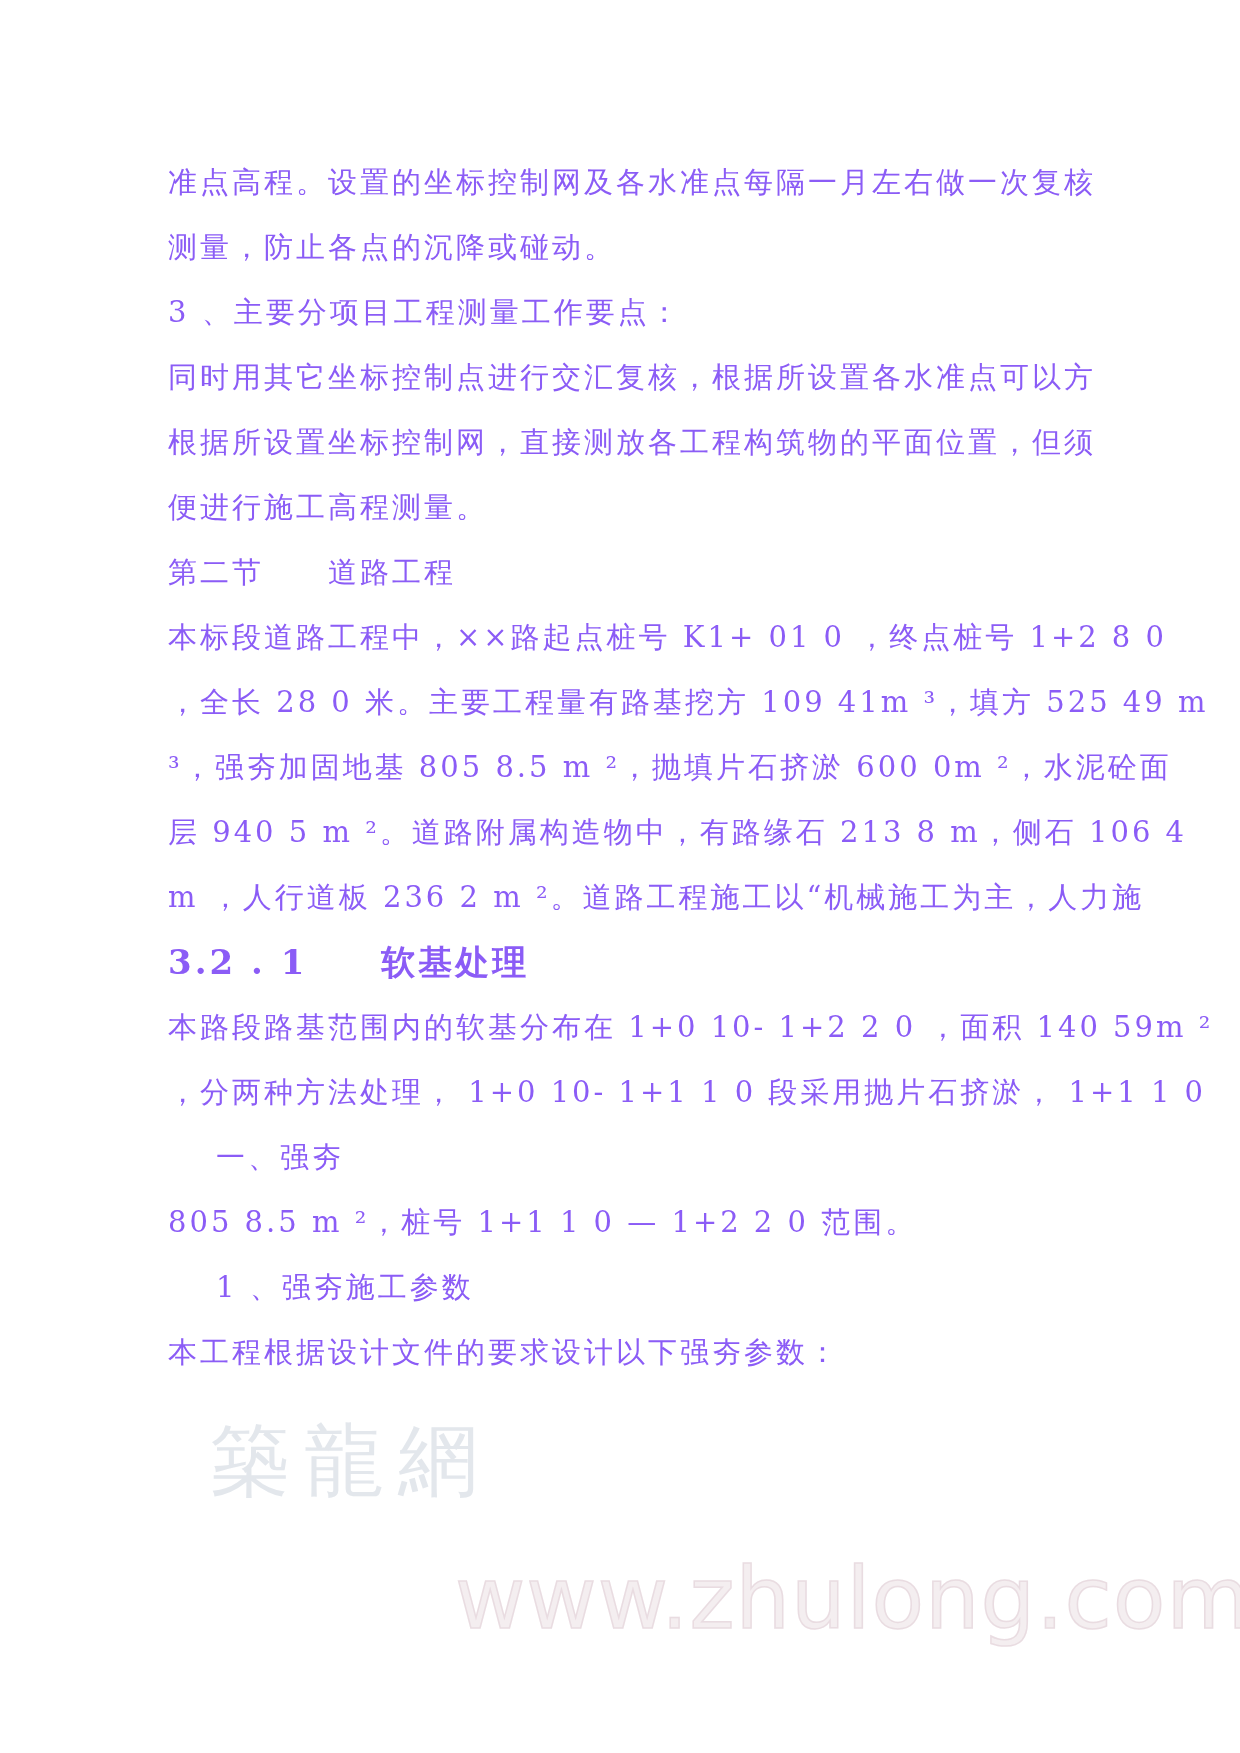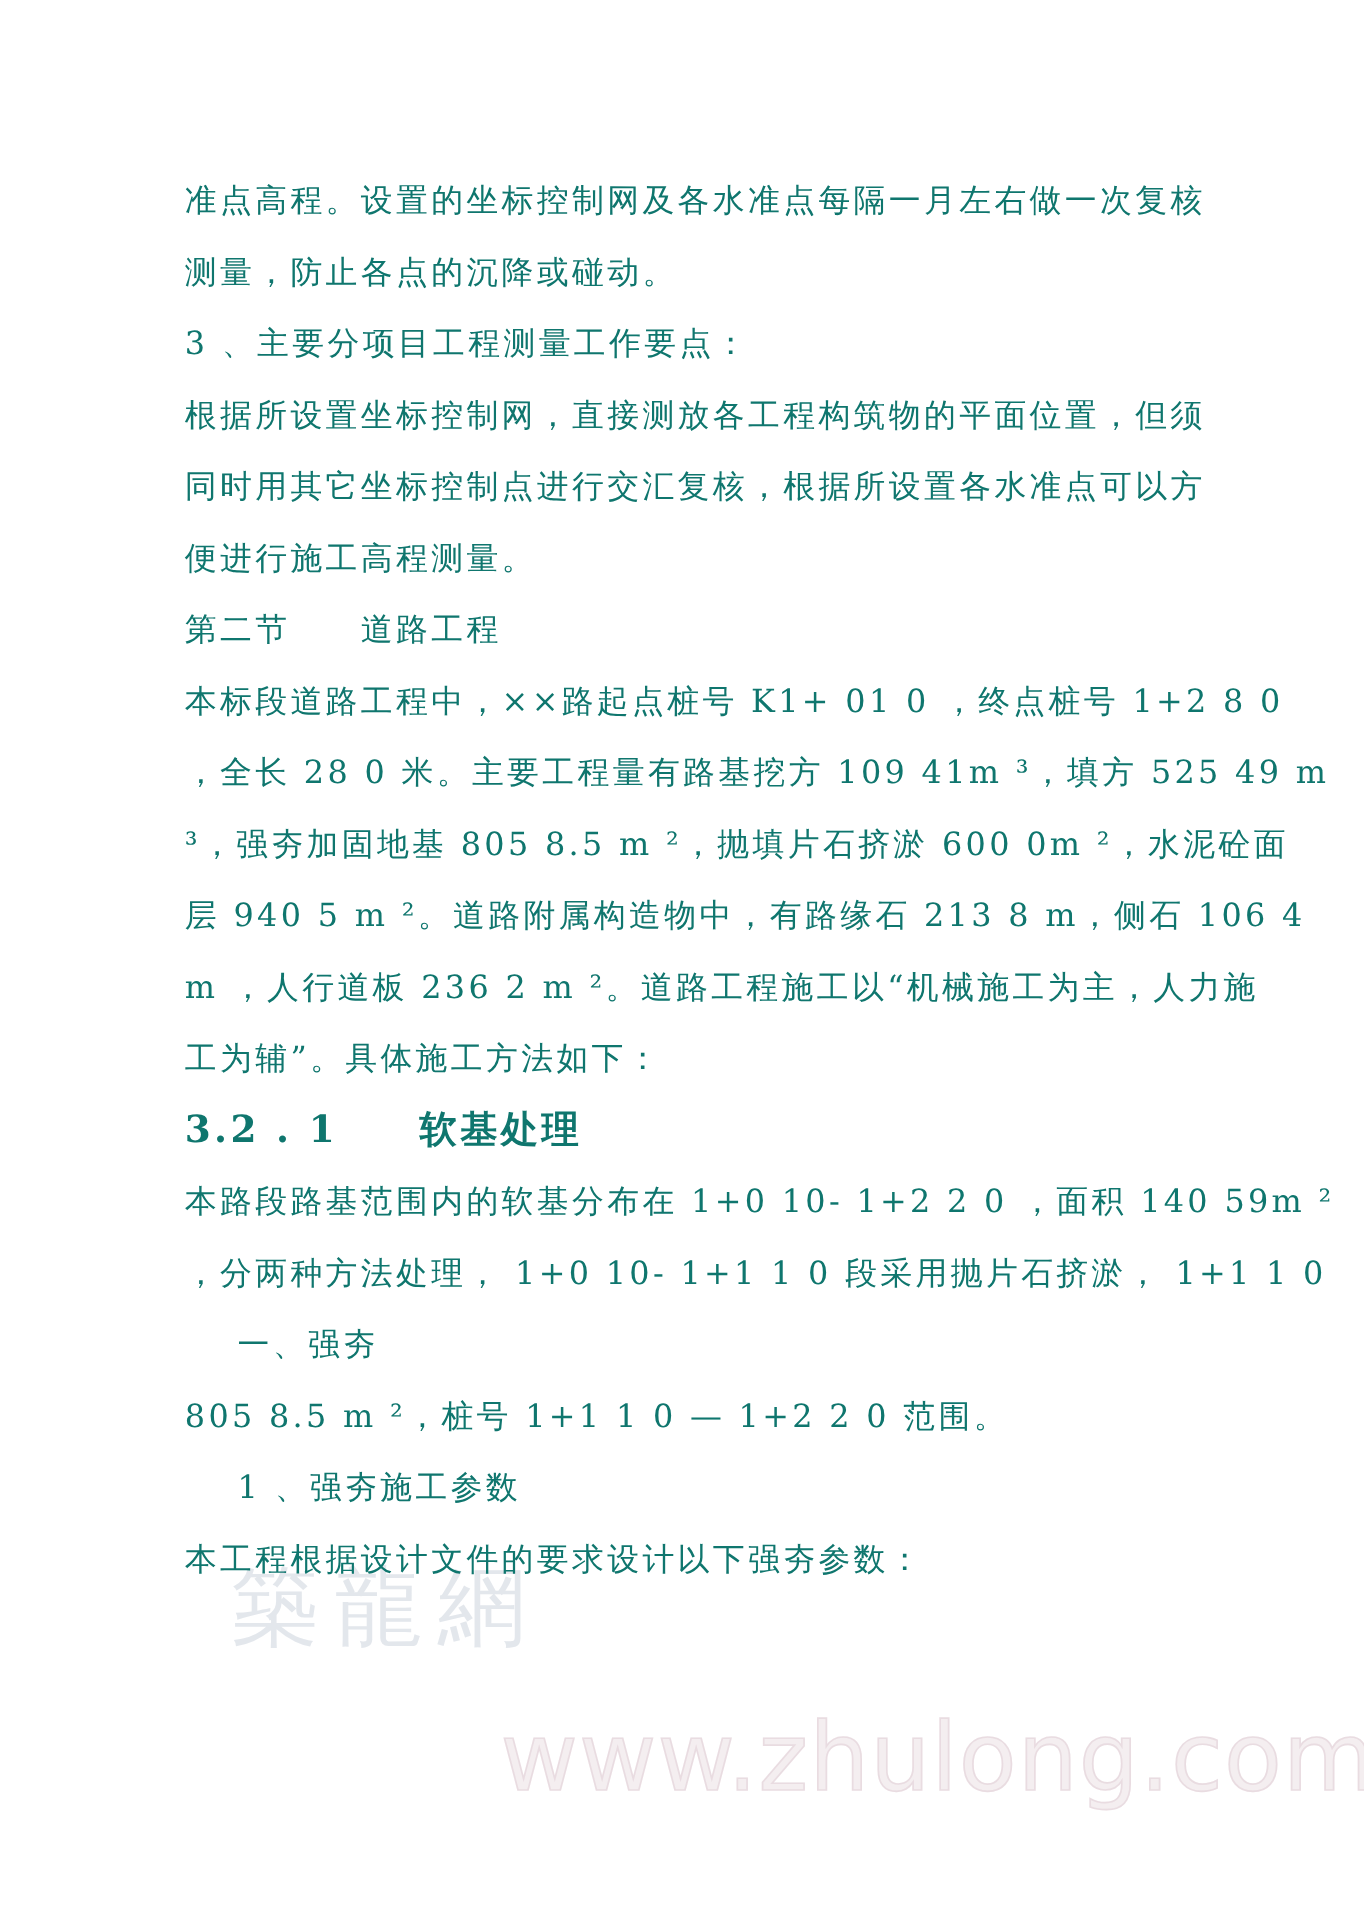--- a/index.html
+++ b/index.html
@@ -17,21 +17,21 @@
   .text-block {
     position: absolute;
     left: 168px; top: 150px;
     width: 930px;
     z-index: 2;
   }
   .line {
     height: 65px;
     line-height: 65px;
     font-size: 29px;
-    color: #0f766e;
+    color: #8b5cf6;
     letter-spacing: 3px;
     white-space: pre;
   }
   .line.heading-bold {
     font-weight: bold;
     font-size: 34px;
   }
   .line.indent {
     padding-left: 48px;
   }
@@ -62,30 +62,29 @@
 <div class="page">
 
   <div class="watermark-cn">築龍網</div>
 
   <div class="watermark-url">www.zhulong.com</div>
 
   <div class="text-block">
       <div class="line ">准点高程。设置的坐标控制网及各水准点每隔一月左右做一次复核</div>
       <div class="line ">测量，防止各点的沉降或碰动。</div>
       <div class="line ">3 、主要分项目工程测量工作要点：</div>
+      <div class="line ">同时用其它坐标控制点进行交汇复核，根据所设置各水准点可以方</div>
       <div class="line ">根据所设置坐标控制网，直接测放各工程构筑物的平面位置，但须</div>
-      <div class="line ">同时用其它坐标控制点进行交汇复核，根据所设置各水准点可以方</div>
       <div class="line ">便进行施工高程测量。</div>
       <div class="line ">第二节　　道路工程</div>
       <div class="line ">本标段道路工程中，××路起点桩号 K1+ 01 0 ，终点桩号 1+2 8 0</div>
       <div class="line ">，全长 28 0 米。主要工程量有路基挖方 109 41m ³，填方 525 49 m</div>
       <div class="line ">³，强夯加固地基 805 8.5 m ²，抛填片石挤淤 600 0m ²，水泥砼面</div>
       <div class="line ">层 940 5 m ²。道路附属构造物中，有路缘石 213 8 m，侧石 106 4</div>
       <div class="line ">m ，人行道板 236 2 m ²。道路工程施工以“机械施工为主，人力施</div>
-      <div class="line ">工为辅”。具体施工方法如下：</div>
       <div class="line heading-bold">3.2 . 1　　软基处理</div>
       <div class="line ">本路段路基范围内的软基分布在 1+0 10- 1+2 2 0 ，面积 140 59m ²</div>
       <div class="line ">，分两种方法处理， 1+0 10- 1+1 1 0 段采用抛片石挤淤， 1+1 1 0</div>
       <div class="line indent">一、强夯</div>
       <div class="line ">805 8.5 m ²，桩号 1+1 1 0 — 1+2 2 0 范围。</div>
       <div class="line indent">1 、强夯施工参数</div>
       <div class="line ">本工程根据设计文件的要求设计以下强夯参数：</div>
     </div>
 
 </div>

